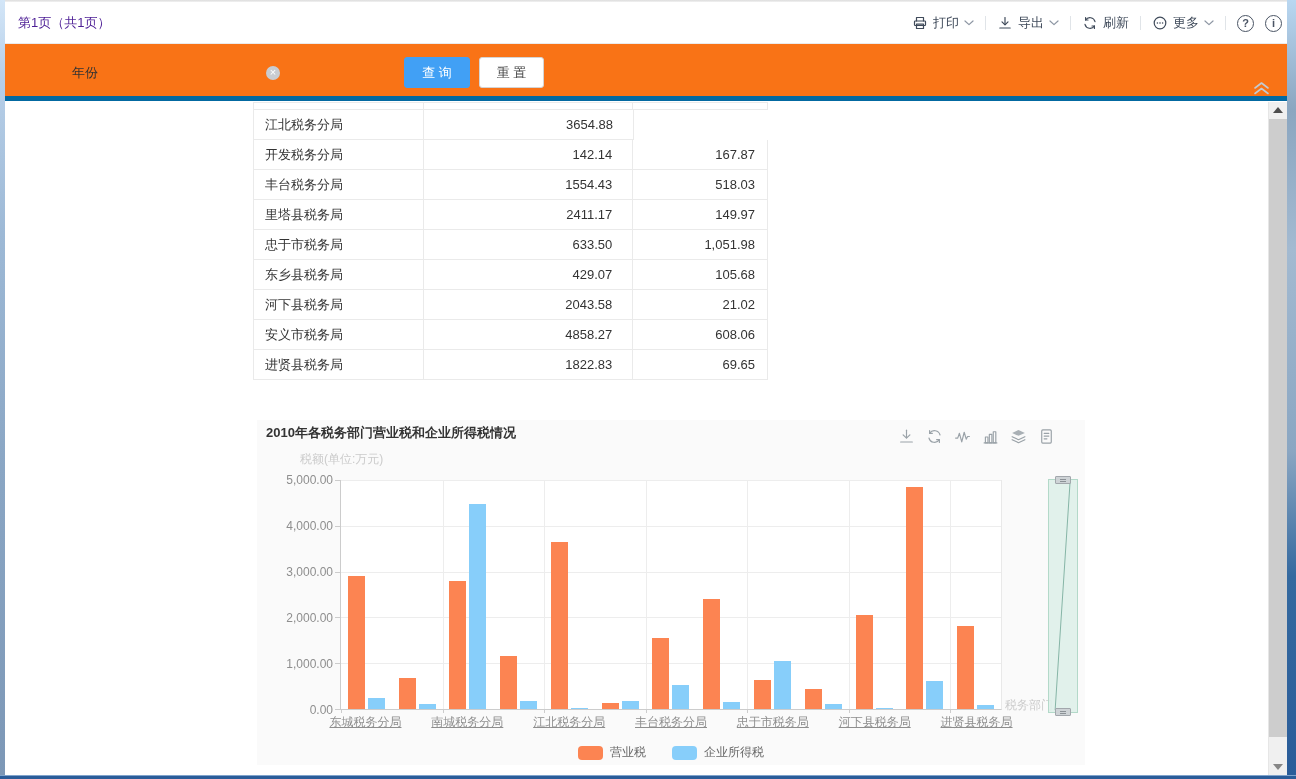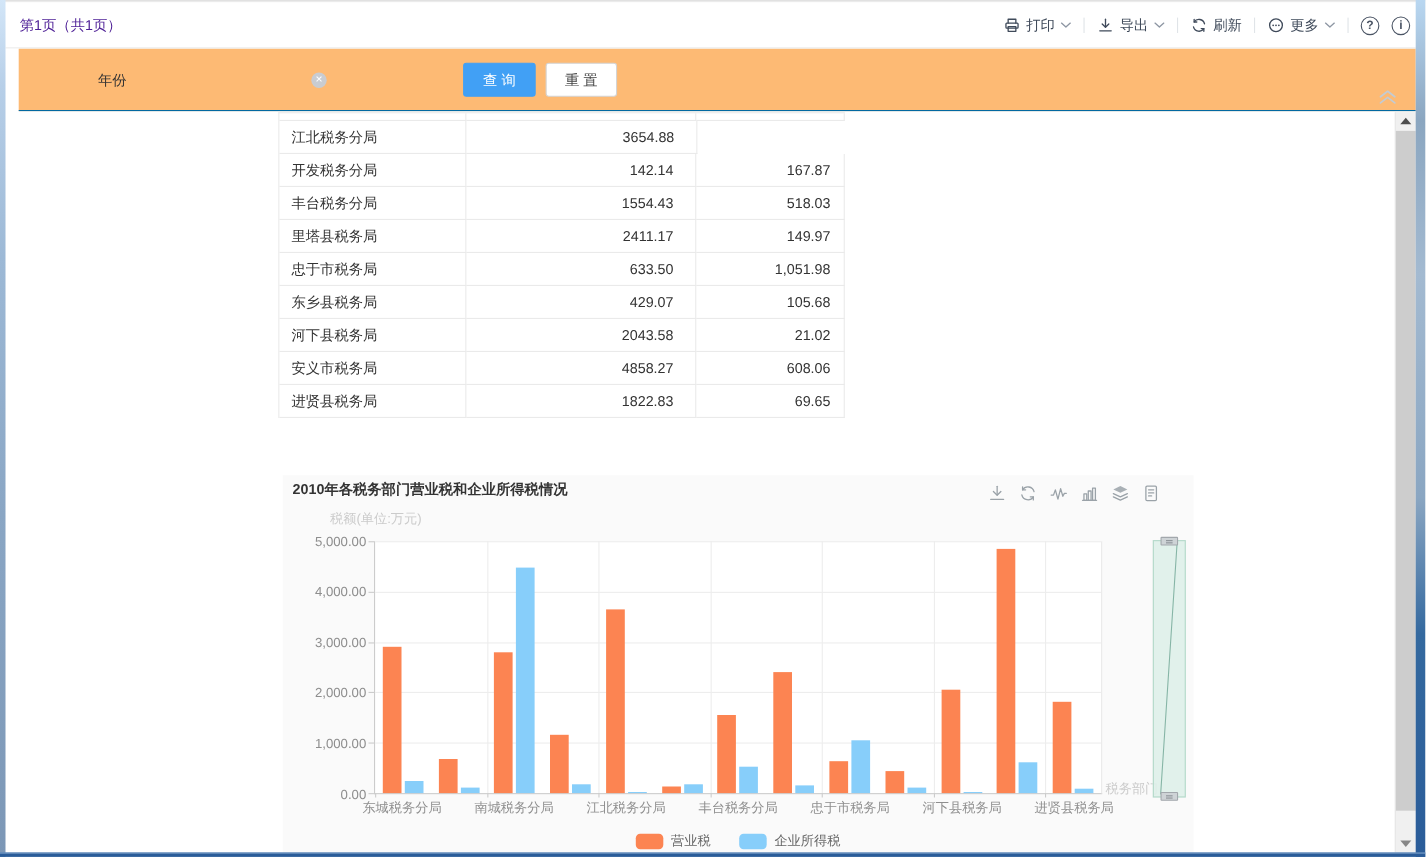--- a/index.html
+++ b/index.html
@@ -16,55 +16,55 @@
   
   .topbar{position:absolute;left:5px;right:9px;top:2px;height:42px;background:#fff;border-bottom:1px solid #ebebeb;z-index:5;}
   .page-info{position:absolute;left:13px;top:0;line-height:42px;font-size:13px;color:#4c1d95;}
   .topbar-right{position:absolute;right:5px;top:0;height:42px;display:flex;align-items:center;gap:11px;font-size:13px;color:#3f4a5a;}
   .tb-item{display:flex;align-items:center;gap:5px;cursor:pointer;color:#3f4a5a;}
   .tb-item svg{display:block;}
   .tb-sep{width:1px;height:14px;background:#e0e4e8;}
   .chev{color:#8d96a3;}
   .circle-btn{width:17px;height:17px;border:1.5px solid #4a5464;border-radius:50%;font-size:11px;line-height:14px;text-align:center;color:#4a5464;font-weight:bold;cursor:pointer;}
   
-  .querybar{position:absolute;left:17px;right:9px;top:44px;height:57px;background:#fdba74;border-bottom:1px solid #0369a1;z-index:4;}
+  .querybar{position:absolute;left:0;right:9px;top:44px;height:57px;background:#f97316;border-bottom:5px solid #0369a1;z-index:4;}
   .q-label{position:absolute;left:72px;top:0;line-height:57px;font-size:13px;color:#333;}
   .q-input{position:absolute;left:110px;top:13px;width:180px;height:31px;border:1px solid #d9d9d9;border-radius:3px;
     font-size:13px;color:#333;padding:0 28px 0 10px;outline:none;font-family:inherit;}
   .q-clear{position:absolute;left:266px;top:22px;width:14px;height:14px;border-radius:50%;background:#c9ccd1;cursor:pointer;}
   .q-clear::before{content:'×';position:absolute;left:0;top:-1px;width:14px;text-align:center;color:#fff;font-size:11px;line-height:15px;}
   .btn{position:absolute;top:13px;height:31px;border-radius:3px;font-size:13px;text-align:center;line-height:29px;cursor:pointer;}
   .btn-primary{left:404px;width:66px;background:#41a0f5;color:#fff;border:1px solid #41a0f5;}
   .btn-plain{left:479px;width:65px;background:#fff;color:#444;border:1px solid #d4d4d4;}
   .collapse-chevrons{position:absolute;right:16px;top:36px;cursor:pointer;color:#c3cbd3;}
   
   .rtable{position:absolute;left:253px;top:102px;width:515px;border-top:1px solid #eaeaea;border-left:1px solid #eaeaea;font-size:13px;z-index:2;background:#fff;}
   .trow{display:flex;height:30px;line-height:29px;}
   .trow.partial{height:7px;}
   .tcell{border-right:1px solid #eaeaea;border-bottom:1px solid #eaeaea;overflow:hidden;white-space:nowrap;}
   .tcell.c0{width:170px;padding-left:11px;text-align:left;}
   .tcell.c1{width:210px;padding-right:20px;text-align:right;}
   .tcell.c2{width:135px;padding-right:12px;text-align:right;}
   
-  .chart{position:absolute;left:257px;top:432px;width:828px;height:345px;background:#fafafa;z-index:2;}
+  .chart{position:absolute;left:257px;top:420px;width:828px;height:345px;background:#fafafa;z-index:2;}
   .chart-title{position:absolute;left:9px;top:4px;font-size:13px;font-weight:bold;color:#333;}
   .chart-toolbar{position:absolute;right:30px;top:8px;display:flex;gap:11px;color:#9aa2a8;}
   .chart-toolbar .cicon{cursor:pointer;}
   .yaxis-name{position:absolute;left:43px;top:31px;font-size:12px;color:#cbcbcb;}
   .xaxis-name{position:absolute;left:748px;top:277px;font-size:12px;color:#cbcbcb;z-index:1;}
   .plot{position:absolute;left:83px;top:60px;width:662px;height:230px;background:#fff;
     border-left:1px solid #ccc;border-bottom:1px solid #ccc;border-right:1px solid #e9e9e9;}
   .hgrid{position:absolute;left:0;right:0;height:1px;background:#ededed;}
   .vgrid{position:absolute;top:0;bottom:0;width:1px;background:#ededed;}
   .ytickmark{position:absolute;left:-6px;width:5px;height:1px;background:#ccc;}
   .xtickmark{position:absolute;top:100%;width:1px;height:4px;background:#ccc;}
   .y-ticks{position:absolute;left:0;top:60px;width:76px;height:230px;}
   .y-tick{position:absolute;right:0;transform:translateY(-50%);font-size:12px;color:#8e8e8e;}
   .x-labels{position:absolute;left:83px;top:294px;width:662px;height:16px;}
-  .x-label{position:absolute;transform:translateX(-50%);font-size:12px;color:#8e8e8e;white-space:nowrap;}
+  .x-label{position:absolute;transform:translateX(-50%);font-size:12px;color:#8e8e8e;white-space:nowrap;text-decoration:underline;}
   .bar-group{position:absolute;bottom:0;height:100%;display:flex;align-items:flex-end;justify-content:center;gap:3px;}
   .bar{width:17px;cursor:pointer;}
   .legend{position:absolute;left:0;right:0;top:324px;display:flex;justify-content:center;gap:26px;}
   .legend-item{display:flex;align-items:center;gap:7px;cursor:pointer;}
   .legend-swatch{width:25px;height:14px;border-radius:4px;}
   .legend-label{font-size:12px;color:#666;}
   .zoom-slider{position:absolute;left:791px;top:59px;width:30px;height:234px;background:rgba(222,240,233,.9);
     border:1px solid #b3d9c9;z-index:2;cursor:pointer;}
   .zoom-handle{position:absolute;left:50%;transform:translateX(-50%);width:16px;height:8px;background:#ced3d6;
     border:1px solid #a2a7ac;border-radius:1px;cursor:ns-resize;}

